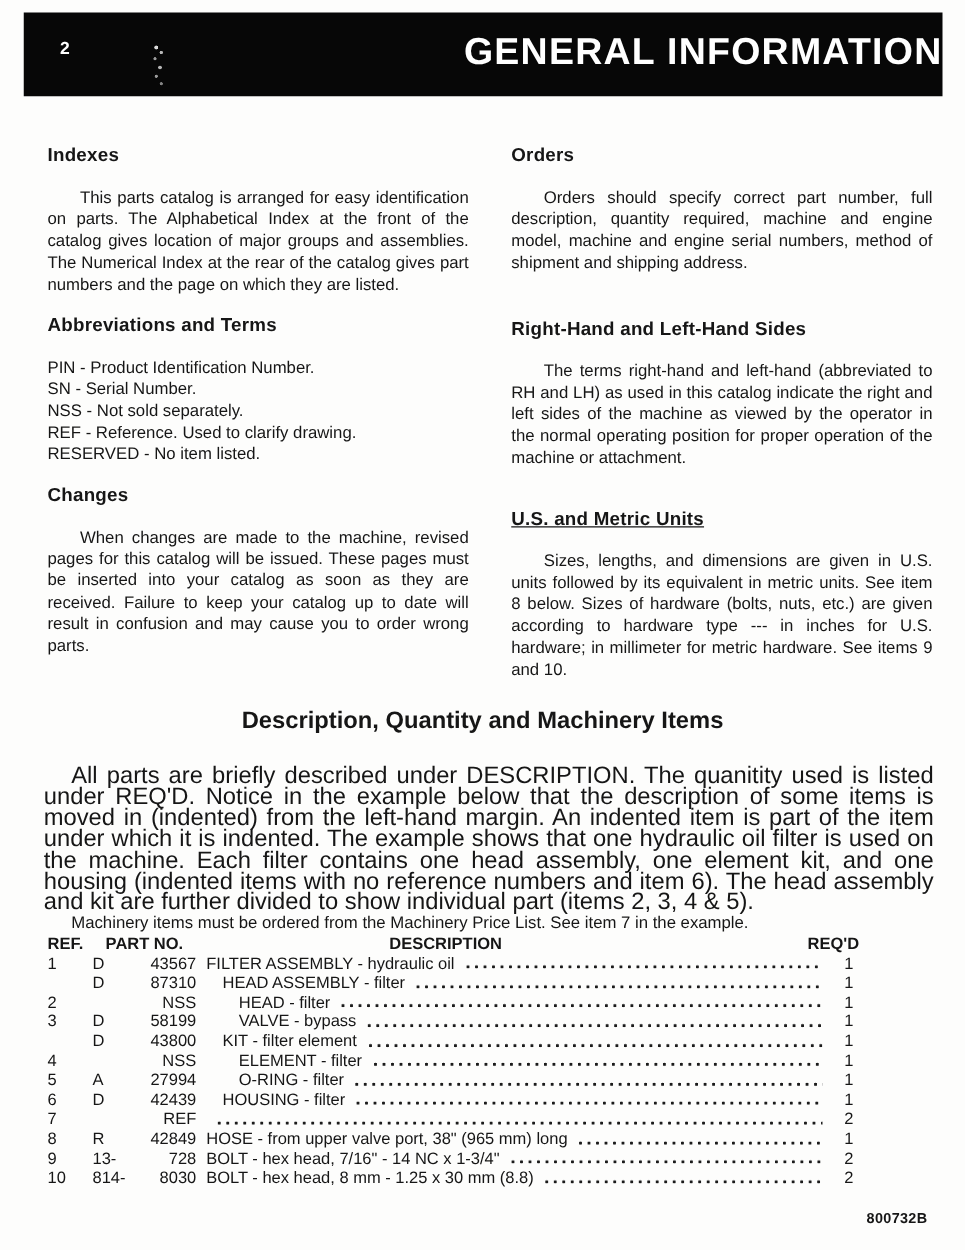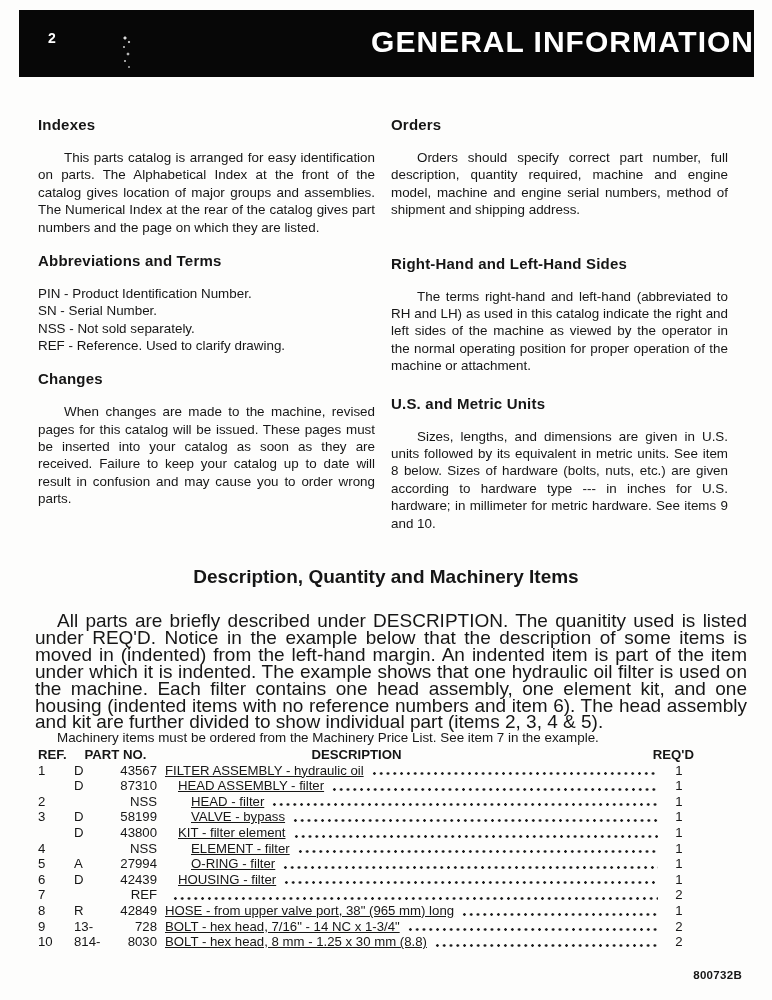--- a/index.html
+++ b/index.html
@@ -47,31 +47,31 @@
       radial-gradient(circle at 6px 27px, rgba(255,255,255,.6) 1.0px, transparent 1.5px),
       radial-gradient(circle at 10px 33px,rgba(255,255,255,.5) 1.0px, transparent 1.5px);
   }
 
   
   .columns {
     position: absolute;
     left: 38px; top: 116px;
     width: 708px;
     display: flex;
-    gap: 16px;
+    gap: 34px;
   }
   .col { width: 337px; }
   .sec-heading {
     font-size: 15px;
     font-weight: bold;
     margin: 0 0 16px 0;
     letter-spacing: 0.2px;
   }
   .mt16 { margin-top: 16px; }
-  .mt28 { margin-top: 20px; }
+  .mt28 { margin-top: 32px; text-decoration: underline; }
   .mt36 { margin-top: 36px; }
   .body-para {
     font-size: 13.4px;
     line-height: 17.4px;
     text-align: justify;
     text-indent: 26px;
     margin: 0 0 0 0;
   }
   .abbrev-list { margin: 0; }
   .abbrev-item {
@@ -117,21 +117,21 @@
   .trow {
     display: flex;
     line-height: 15.6px;
     align-items: baseline;
   }
   .thead { font-weight: bold; }
   .c-ref  { width: 36px; flex: none; }
   .c-code { width: 31px; flex: none; }
   .c-part { width: 52px; flex: none; text-align: right; }
   .c-desc { flex: 1; display: flex; padding-left: 8px; min-width: 0; align-items: baseline; }
-  .d-text { white-space: nowrap; text-decoration: underline; }
+  .d-text { white-space: nowrap; }
   .ind0 { padding-left: 0; }
   .ind1 { padding-left: 13px; }
   .ind2 { padding-left: 26px; }
   .leader {
     flex: 1;
     height: 5px;
     align-self: flex-end;
     margin: 0 6px 3px 7px;
     background-image: radial-gradient(circle, #1b1b1b 1.15px, transparent 1.5px);
     background-size: 6.8px 5px;
@@ -142,21 +142,21 @@
   .h-desc {
     flex: 1;
     text-align: center;
     padding-right: 90px;
   }
   .h-partno {
     width: 83px;
     flex: none;
     text-align: center;
   }
-  .h-reqd { width: 48px; flex: none; text-align: right; }
+  .h-reqd { width: 48px; flex: none; }
 
   
   .form-number {
     position: absolute;
     right: 30px; top: 969px;
     font-size: 11.5px;
     font-weight: bold;
     letter-spacing: 0.3px;
   }
 </style>
@@ -176,20 +176,21 @@
     <div class="col">
       <div class="sec-heading">Indexes</div>
       <p class="body-para">This parts catalog is arranged for easy identification on parts. The Alphabetical Index at the front of the catalog gives location of major groups and assemblies. The Numerical Index at the rear of the catalog gives part numbers and the page on which they are listed.</p>
 
       <div class="sec-heading mt16">Abbreviations and Terms</div>
       <div class="abbrev-list">
         <div class="abbrev-item">PIN - Product Identification Number.</div>
         <div class="abbrev-item">SN - Serial Number.</div>
         <div class="abbrev-item">NSS - Not sold separately.</div>
         <div class="abbrev-item">REF - Reference. Used to clarify drawing.</div>
+        <div class="abbrev-item">RESERVED - No item listed.</div>
       </div>
 
       <div class="sec-heading mt16">Changes</div>
       <p class="body-para">When changes are made to the machine, revised pages for this catalog will be issued. These pages must be inserted into your catalog as soon as they are received. Failure to keep your catalog up to date will result in confusion and may cause you to order wrong parts.</p>
     </div>
 
     <div class="col">
       <div class="sec-heading">Orders</div>
       <p class="body-para">Orders should specify correct part number, full description, quantity required, machine and engine model, machine and engine serial numbers, method of shipment and shipping address.</p>
 

